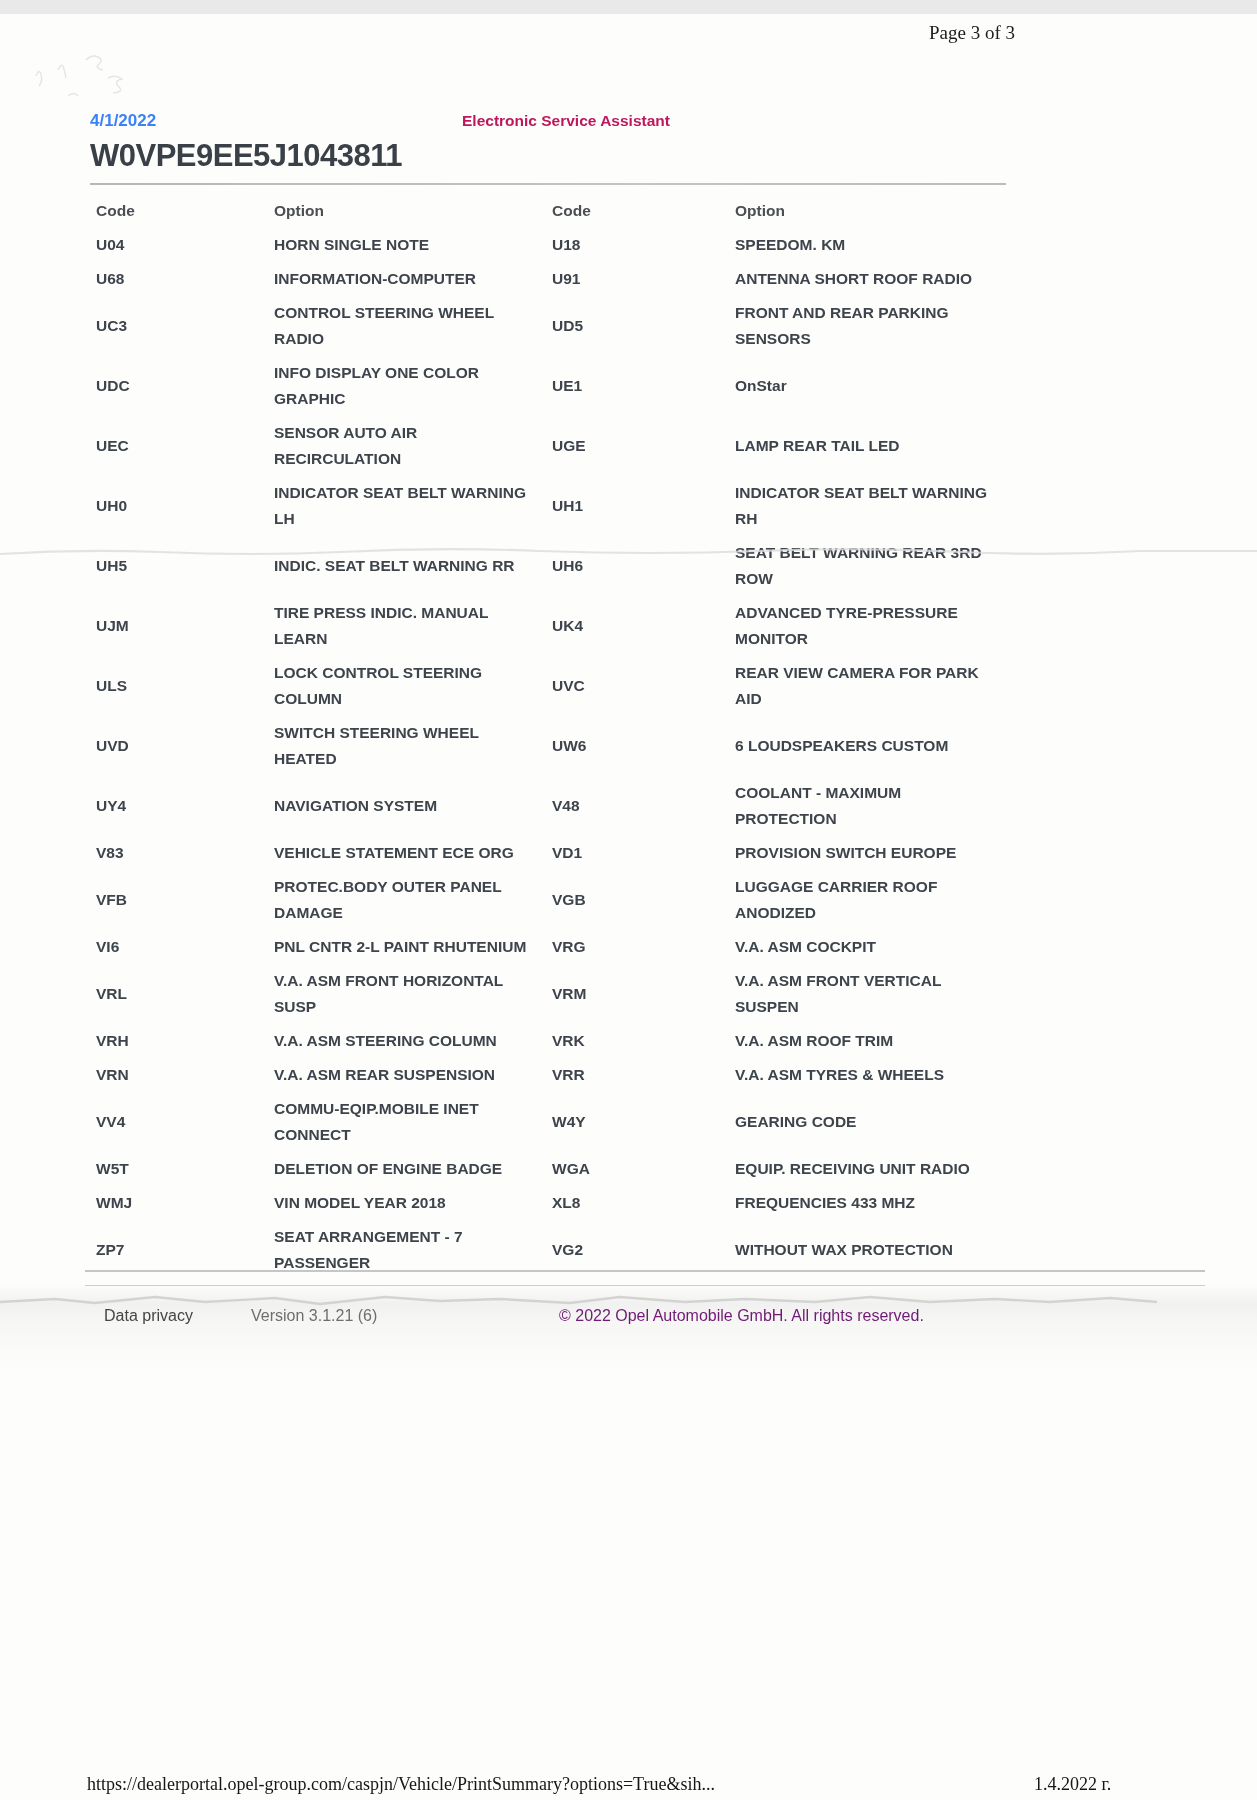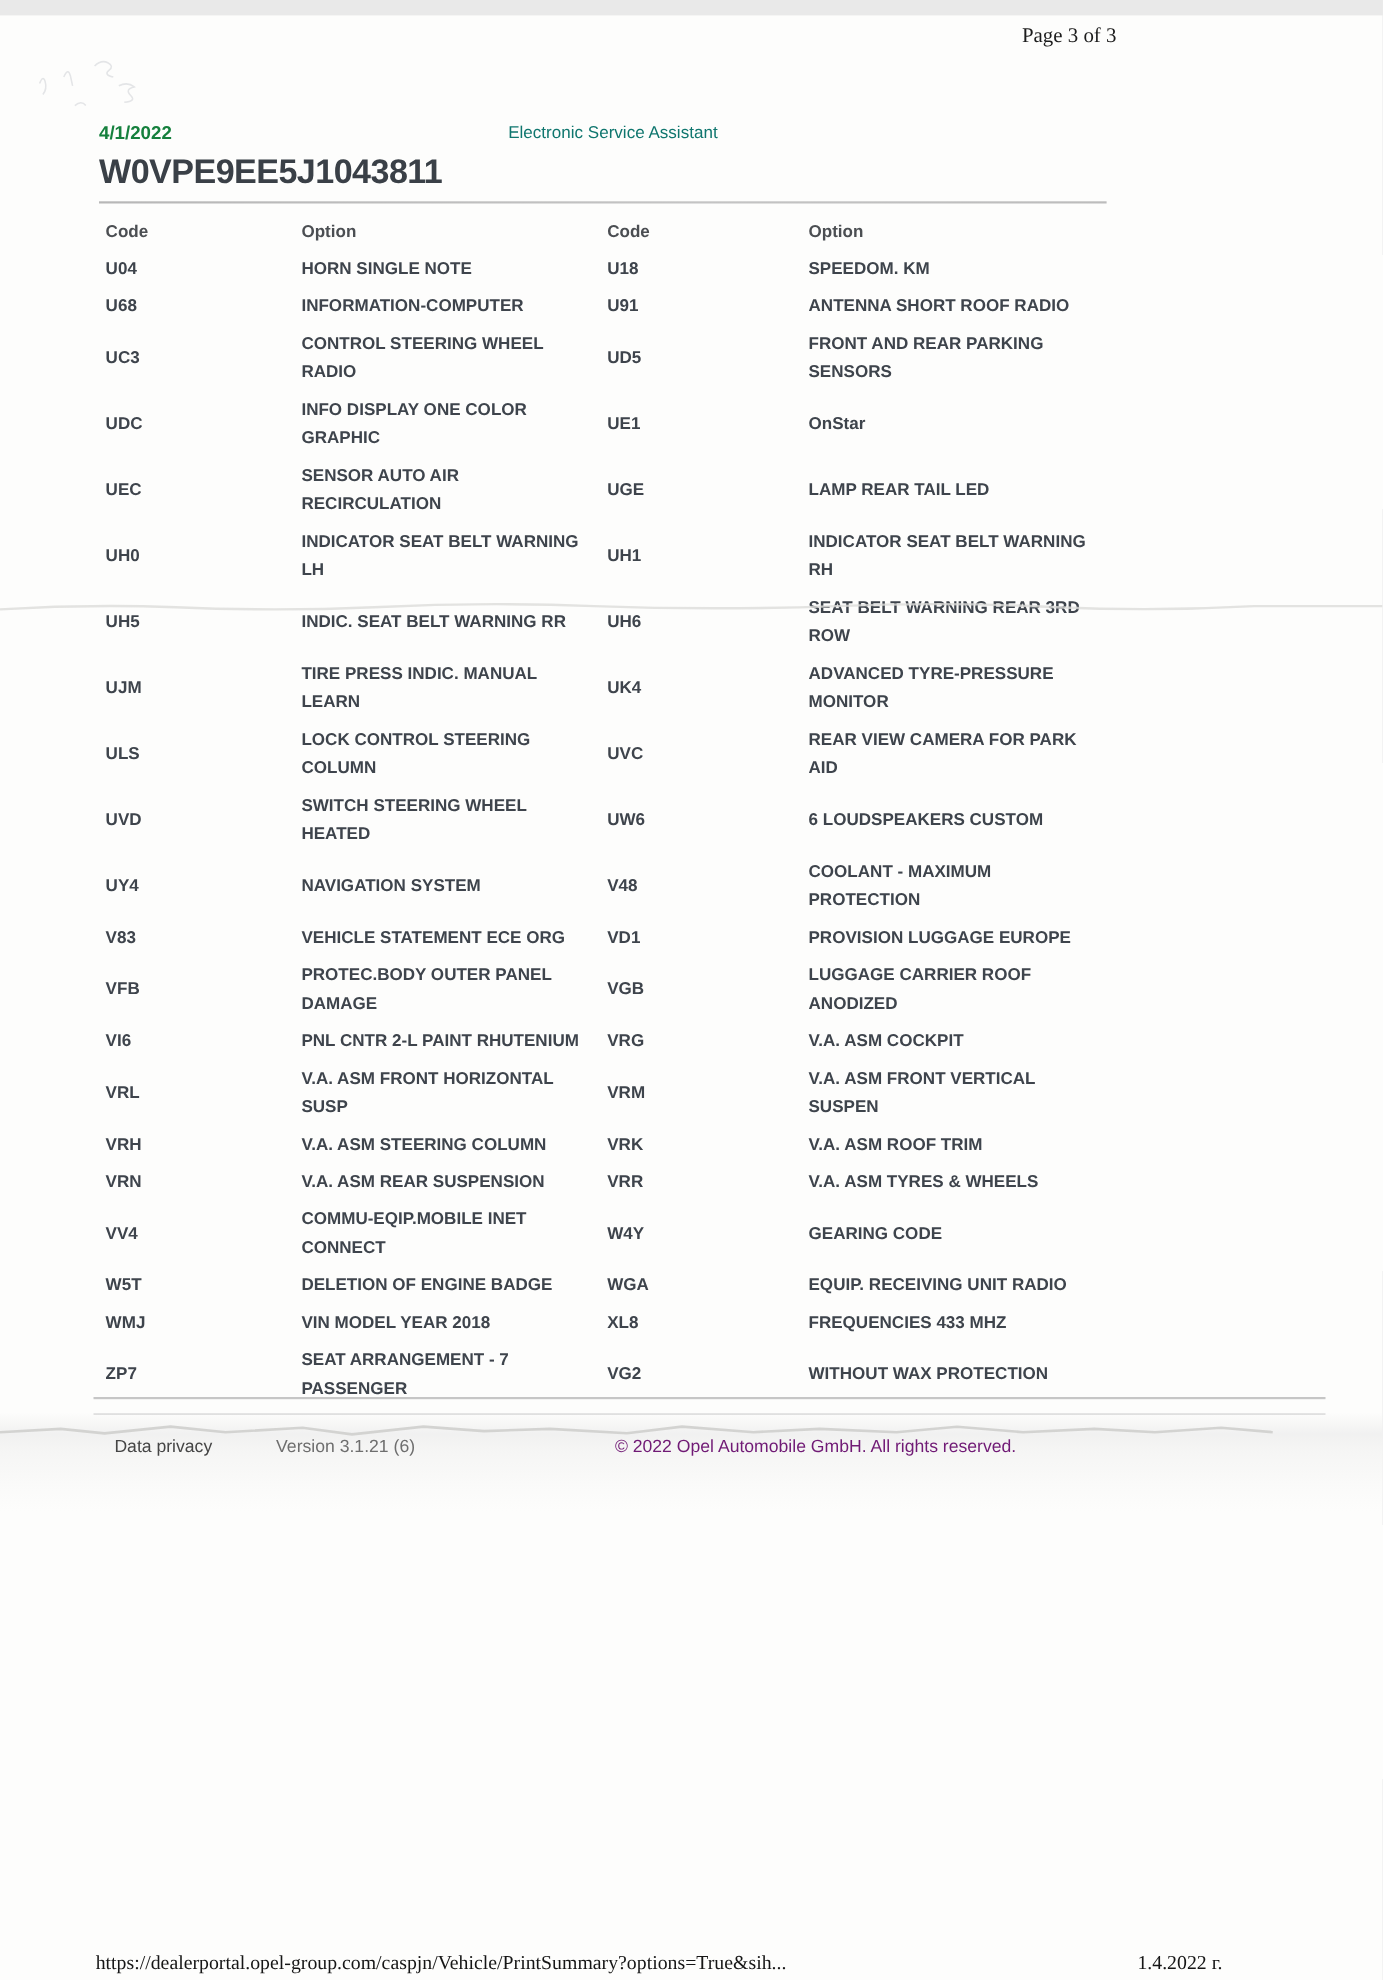--- a/index.html
+++ b/index.html
@@ -37,29 +37,29 @@
     width: 920px;
   }
   .doc-header-row {
     position: relative;
     margin-top: 97px;
     height: 22px;
   }
   .doc-date {
     font-size: 17px;
     font-weight: 700;
-    color: #15803d;
+    color: #3b82f6;
   }
   .doc-app-title {
     position: absolute;
     left: 372px;
     top: 1px;
     font-size: 15.5px;
-    font-weight: 400;
-    color: #0f766e;
+    font-weight: 700;
+    color: #be185d;
   }
   .vin {
     margin-top: 5px;
     font-size: 31px;
     font-weight: 700;
     letter-spacing: -0.5px;
     color: #3a4047;
   }
   .vin-rule {
     margin-top: 9px;
@@ -266,21 +266,21 @@
     <div class="td opt">NAVIGATION SYSTEM</div>
     <div class="td code c2">V48</div>
     <div class="td opt o2">COOLANT - MAXIMUM
 PROTECTION</div>
   </div>
 
   <div class="tr">
     <div class="td code">V83</div>
     <div class="td opt">VEHICLE STATEMENT ECE ORG</div>
     <div class="td code c2">VD1</div>
-    <div class="td opt o2">PROVISION LUGGAGE EUROPE</div>
+    <div class="td opt o2">PROVISION SWITCH EUROPE</div>
   </div>
 
   <div class="tr">
     <div class="td code">VFB</div>
     <div class="td opt">PROTEC.BODY OUTER PANEL
 DAMAGE</div>
     <div class="td code c2">VGB</div>
     <div class="td opt o2">LUGGAGE CARRIER ROOF
 ANODIZED</div>
   </div>

